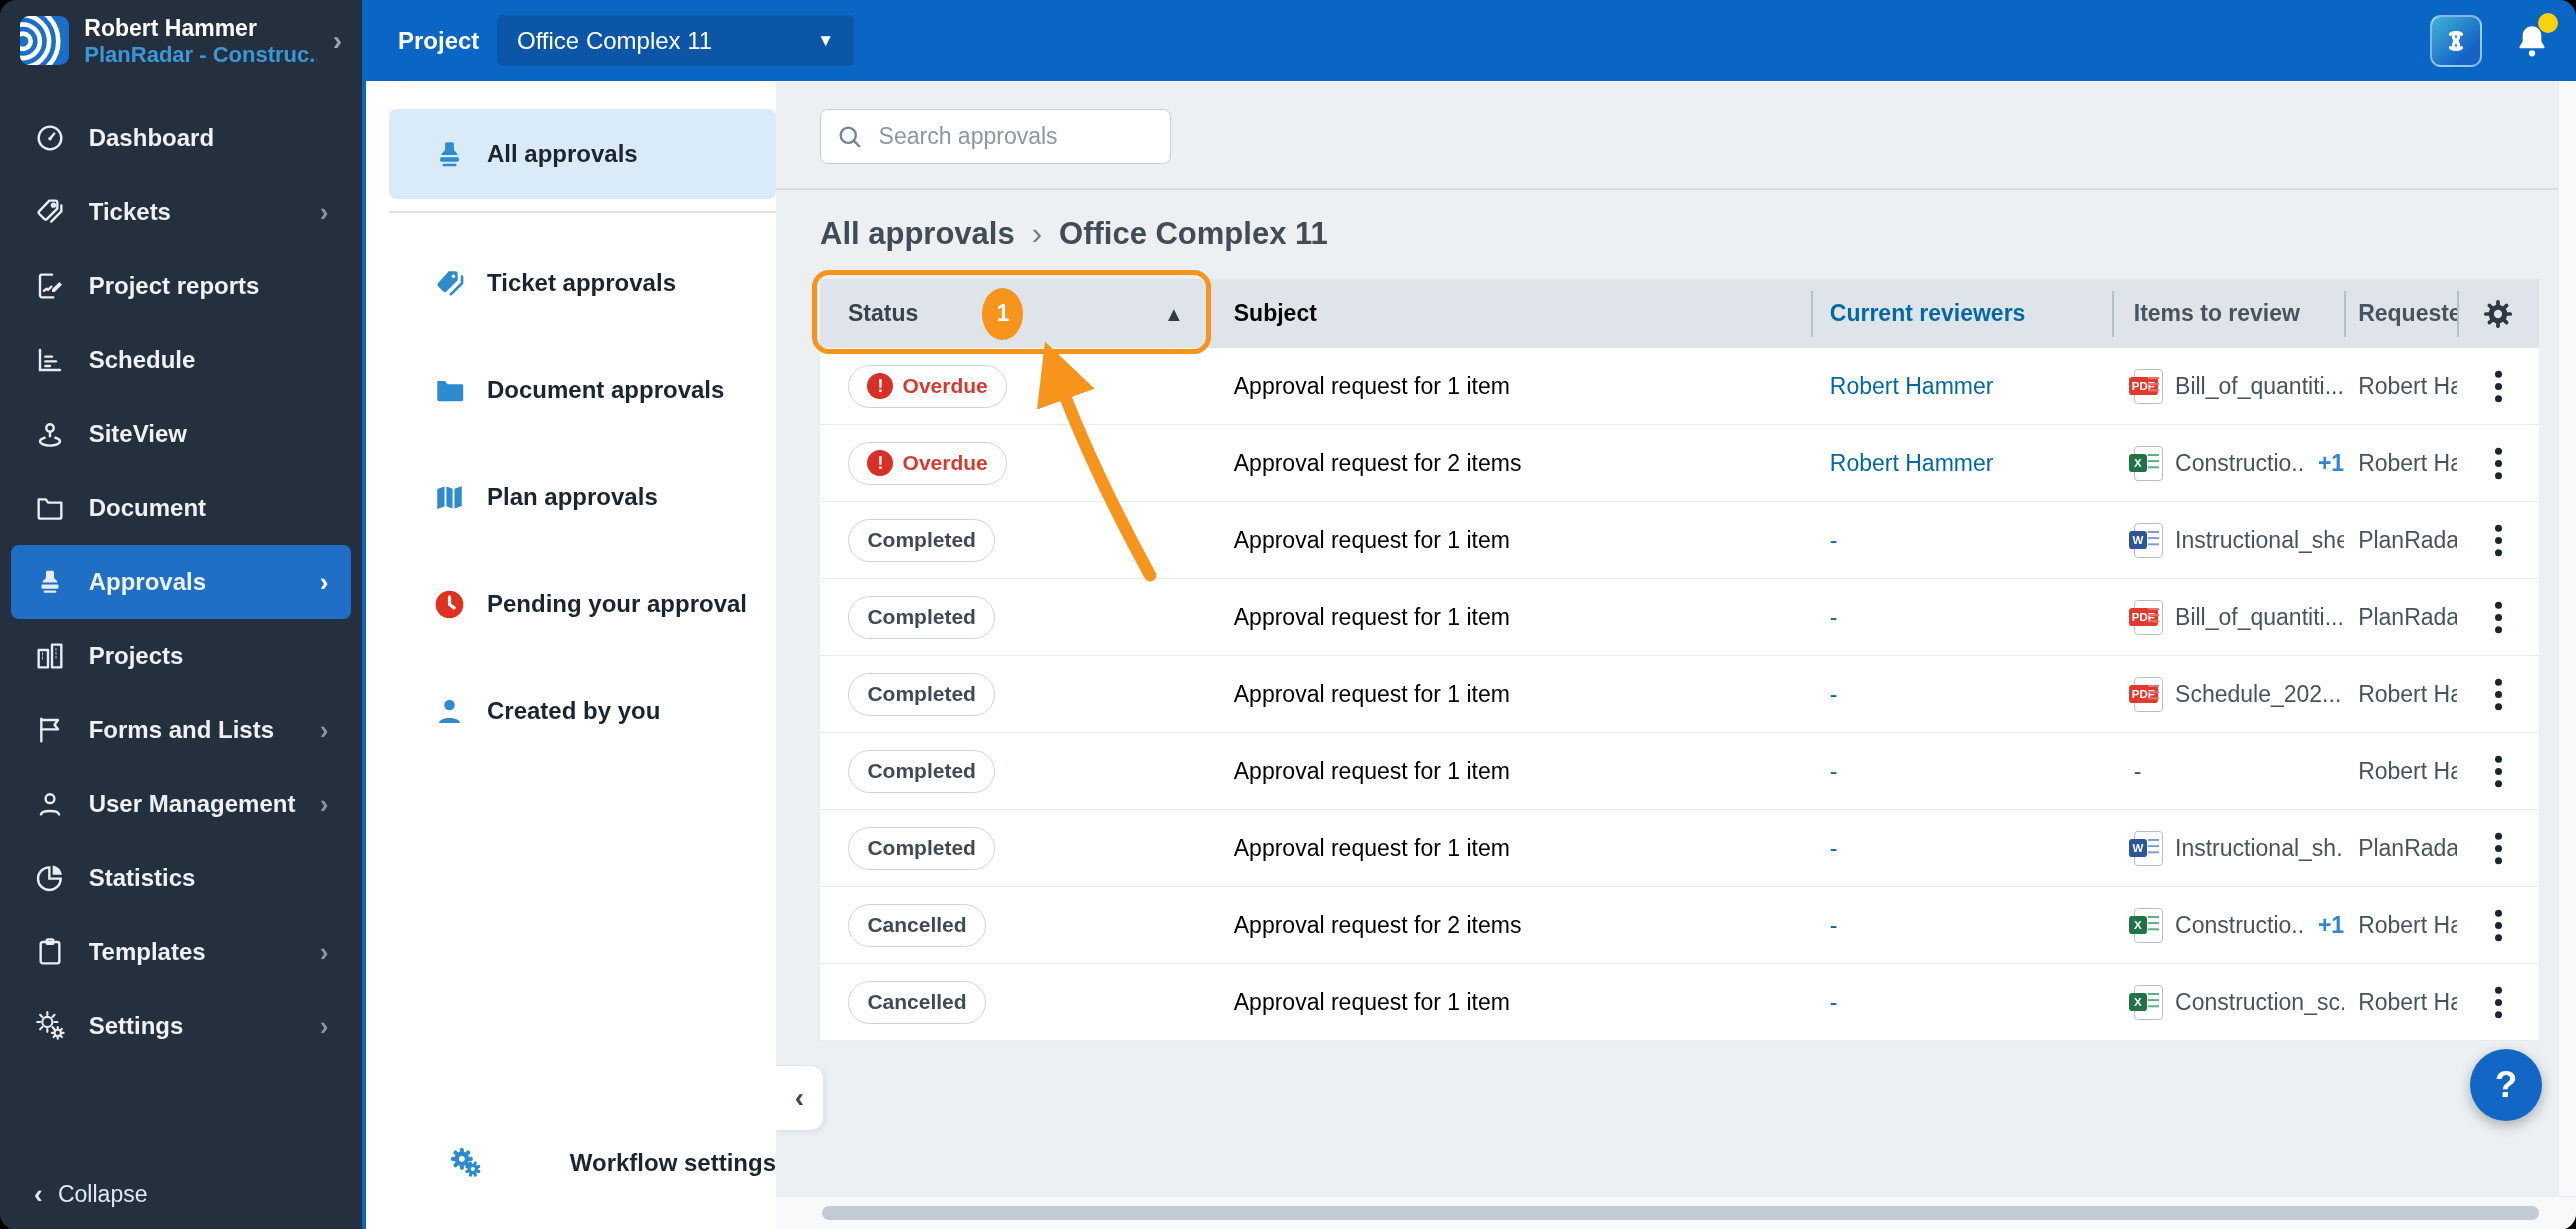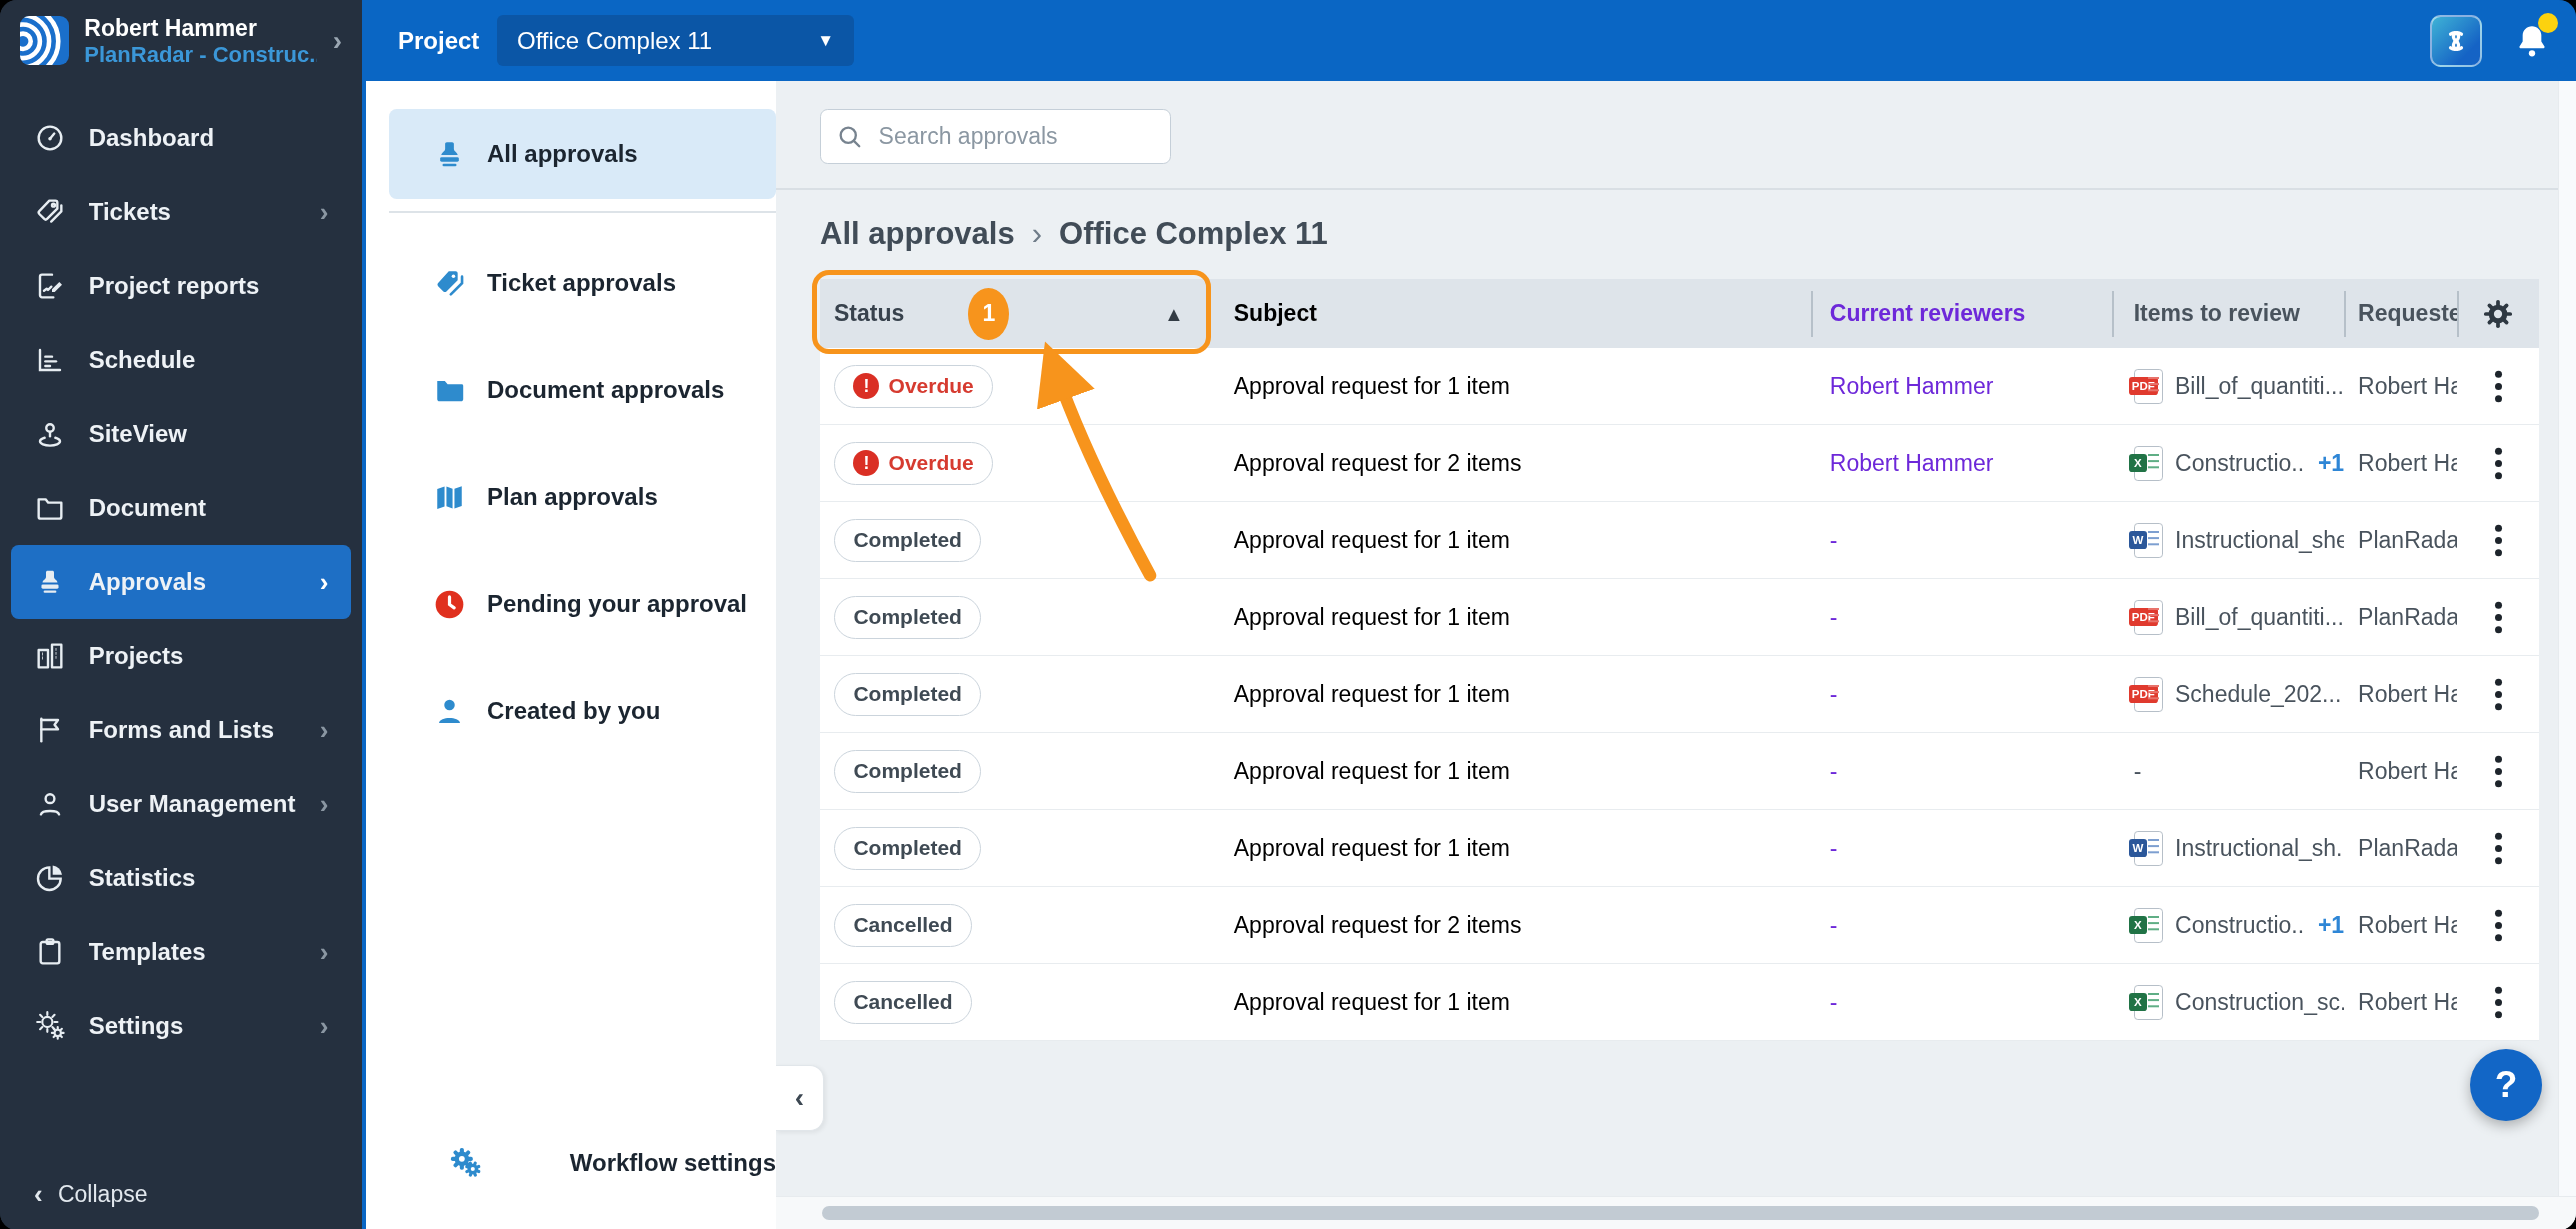--- a/index.html
+++ b/index.html
@@ -60,23 +60,23 @@
   
   .table{position:absolute;left:44px;top:198px;width:1719px;}
   .thead{height:69px;background:#dee4ea;display:flex;align-items:center;}
   .th{font-size:23px;font-weight:700;color:#38424d;display:flex;align-items:center;height:100%;position:relative;white-space:nowrap;overflow:hidden;}
   .th-sep::before{content:"";position:absolute;left:0;top:11.5px;bottom:11.5px;width:1.5px;background:#b6c0c9;}
   .count-badge{margin-left:64px;width:41px;height:52px;border-radius:50%;background:#f7941c;color:#fff;
                font-size:23px;font-weight:700;display:flex;align-items:center;justify-content:center;flex:none;}
   .sort-caret{margin-left:auto;margin-right:26px;font-size:15.3px;color:#333c45;
               font-family:"DejaVu Sans","Liberation Sans",sans-serif;}
   .trow{height:77px;background:#fff;display:flex;align-items:center;border-bottom:1.5px solid #e8ecef;cursor:pointer;}
-  .c-status{width:386px;padding-left:14px;border-radius:17px;}
+  .c-status{width:386px;padding-left:28px;border-radius:17px;}
   .c-subject{width:606px;padding-left:28px;font-size:23px;color:#000000;white-space:nowrap;overflow:hidden;}
-  .c-rev{width:301px;padding-left:18.4px;font-size:23px;color:#6d28d9;white-space:nowrap;overflow:hidden;}
+  .c-rev{width:301px;padding-left:18.4px;font-size:23px;color:#0369a1;white-space:nowrap;overflow:hidden;}
   .c-items{width:232px;padding-left:21.5px;display:flex;align-items:center;gap:12.3px;font-size:23px;color:#49535d;
            white-space:nowrap;overflow:hidden;}
   .c-req{width:113px;padding-left:14px;font-size:23px;color:#49535d;white-space:nowrap;overflow:hidden;}
   .c-menu{width:82px;display:flex;justify-content:center;align-items:center;}
   .pill{height:43px;border:1.5px solid #cbd4dc;border-radius:23px;display:inline-flex;align-items:center;gap:9.2px;
         padding:0 18.4px;font-size:21px;font-weight:600;color:#3f4a54;background:#fff;}
   .pill[data-type="overdue"]{color:#d63b30;}
   .pill-ic{display:none;width:26px;height:26px;border-radius:50%;background:#da2f24;color:#fff;font-size:17.6px;
            font-weight:700;align-items:center;justify-content:center;flex:none;}
   .pill[data-type="overdue"] .pill-ic{display:inline-flex;}

